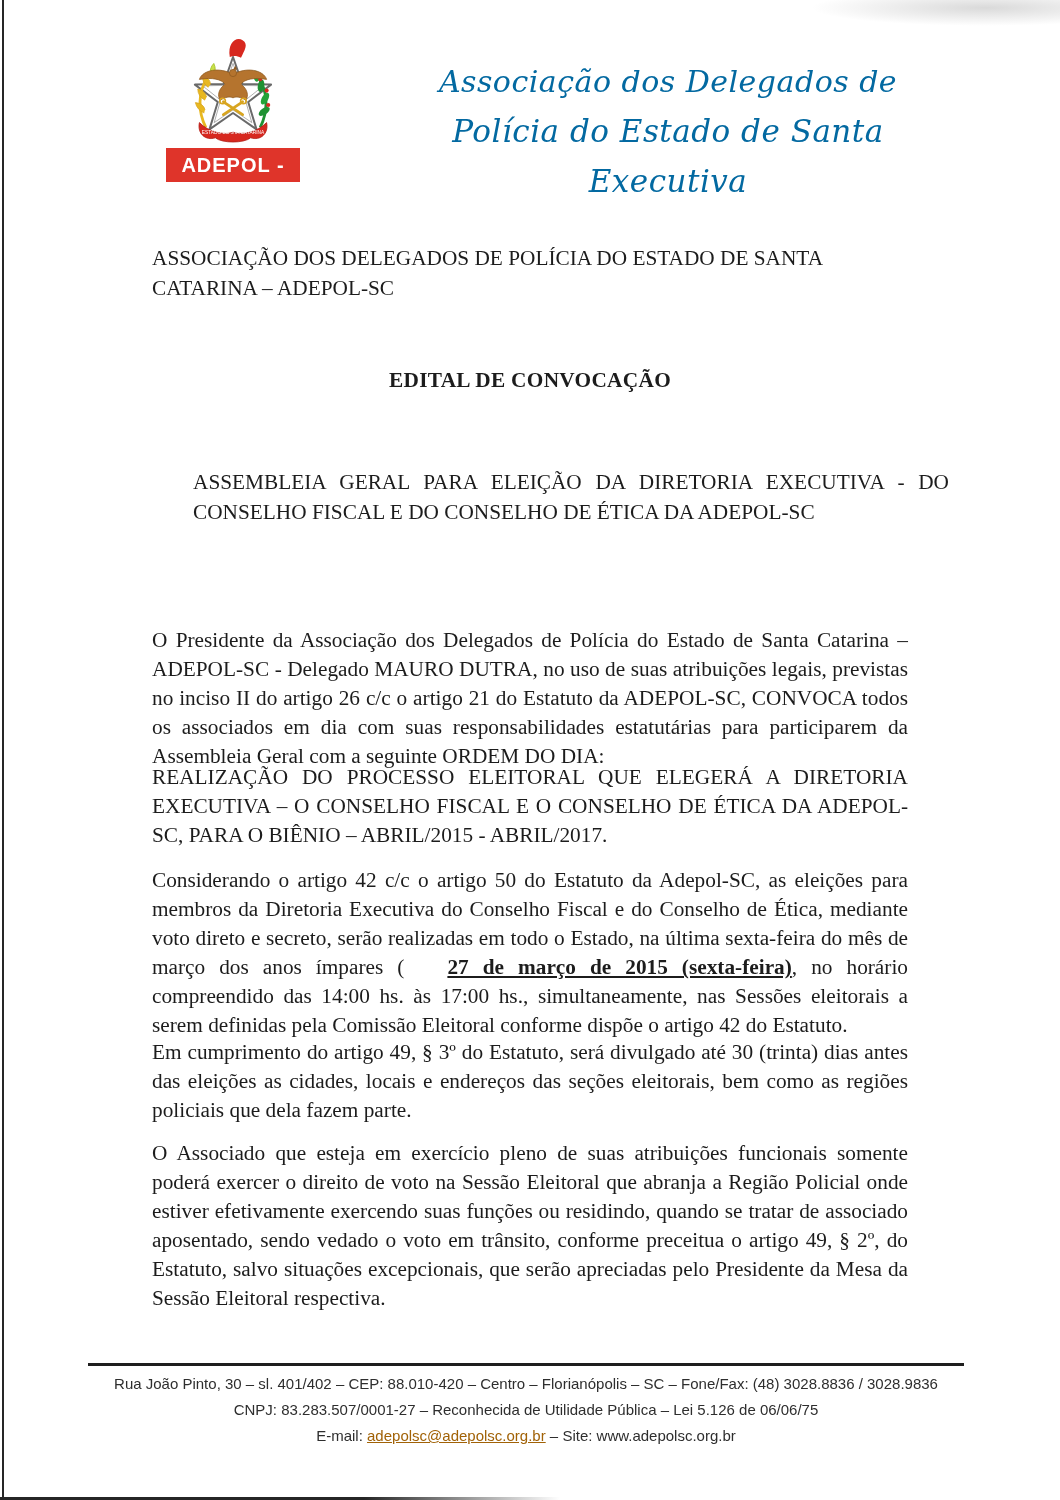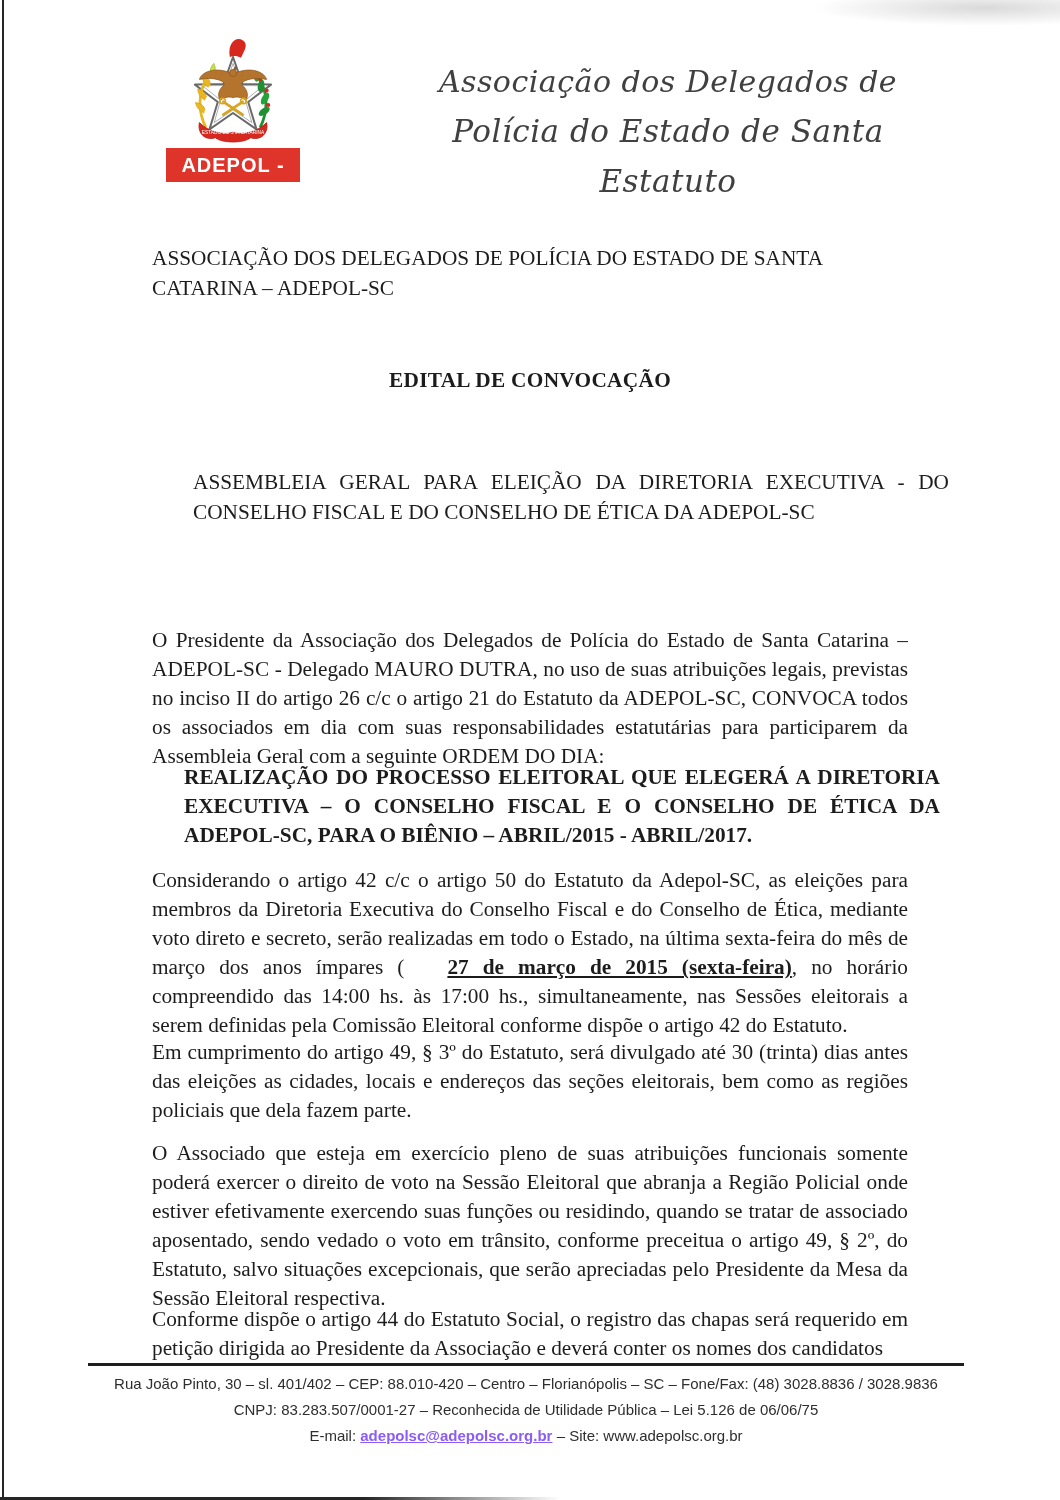--- a/index.html
+++ b/index.html
@@ -24,48 +24,48 @@
   .logo-banner{
     margin-top:3px;width:134px;height:34px;line-height:34px;
     background:#df342a;color:#ffffff;
     font-family:"Liberation Sans", sans-serif;
     font-weight:bold;font-size:20px;letter-spacing:1px;
   }
   .script-block{
     position:absolute;left:418px;top:58px;width:500px;
     text-align:center;
     font-family:"DejaVu Serif", serif;
-    font-style:italic;color:#404040;
+    font-style:italic;color:#0369a1;
   }
   .script-line1{font-size:30px;line-height:48px;letter-spacing:.5px;}
   .script-line2{font-size:31px;line-height:50px;letter-spacing:.5px;}
 
   
   .block{position:absolute;left:152px;width:756px;font-size:21.3px;line-height:29px;}
   .org-title{top:243px;line-height:30px;text-align:left;}
   .edital-title{top:366px;text-align:center;font-weight:bold;letter-spacing:.3px;}
   .subject{top:467px;text-align:justify;line-height:30px;margin-left:41px;}
   .para{text-align:justify;}
   .p1{top:605px;}
-  .p2{top:742px;font-weight:bold;margin-left:32px;}
+  .p2{top:742px;font-weight:normal;}
   .p3{top:845px;}
   .p4{top:1017px;}
   .p5{top:1118px;}
   .p6{top:1284px;}
   .hl{font-weight:bold;text-decoration:underline;margin-left:43px;}
 
   
   .footer-rule{position:absolute;left:88px;top:1363px;width:876px;height:3px;background:#1e1e1e;}
   .footer{
     position:absolute;left:88px;top:1371px;width:876px;
     text-align:center;
     font-family:"Liberation Sans", sans-serif;
     font-size:15px;line-height:26px;color:#2e2e2e;
   }
-  .footer a{color:#8b5cf6;text-decoration:underline;cursor:pointer;font-weight:bold;}
+  .footer a{color:#a16207;text-decoration:underline;cursor:pointer;}
 </style>
 </head>
 <body>
 
 <div class="page">
 
   <div class="edge-left"></div>
   <div class="edge-bottom"></div>
   <div class="smudge"></div>
 
@@ -101,40 +101,39 @@
 
       <path d="M28 112 C40 124 58 128 70 124 C82 128 100 124 112 112 C115 126 104 135 92 131
                C84 138 56 138 48 131 C36 135 25 126 28 112 Z" fill="#d7281f" stroke="#b01d15" stroke-width="1"></path>
       <text x="70" y="126" text-anchor="middle" font-size="6" fill="#ffffff" font-family="Liberation Sans, sans-serif">ESTADO DE STA CATARINA</text>
     </svg>
     <div class="logo-banner">ADEPOL - SC</div>
   </div>
 
   <div class="script-block">
     <div class="script-line1">Associação dos Delegados de</div>
-    <div class="script-line2">Polícia do Estado de Santa Estatuto</div>
+    <div class="script-line2">Polícia do Estado de Santa Executiva</div>
   </div>
 
   <div class="block edital-title">EDITAL DE CONVOCAÇÃO</div>
 
   <div class="block org-title">ASSOCIAÇÃO DOS DELEGADOS DE POLÍCIA DO ESTADO DE SANTA CATARINA – ADEPOL-SC</div>
 
   <div class="block subject">ASSEMBLEIA GERAL PARA ELEIÇÃO DA DIRETORIA EXECUTIVA - DO CONSELHO FISCAL E DO CONSELHO DE ÉTICA DA ADEPOL-SC</div>
 
   <p class="block para p1">O Presidente da Associação dos Delegados de Polícia do Estado de Santa Catarina – ADEPOL-SC - Delegado MAURO DUTRA, no uso de suas atribuições legais, previstas no inciso II do artigo 26 c/c o artigo 21 do Estatuto da ADEPOL-SC, CONVOCA todos os associados em dia com suas responsabilidades estatutárias para participarem da Assembleia Geral com a seguinte ORDEM DO DIA:</p>
 
   <p class="block para p2">REALIZAÇÃO DO PROCESSO ELEITORAL QUE ELEGERÁ A DIRETORIA EXECUTIVA – O CONSELHO FISCAL E O CONSELHO DE ÉTICA DA ADEPOL-SC, PARA O BIÊNIO – ABRIL/2015 - ABRIL/2017.</p>
 
   <p class="block para p3"><span>Considerando o artigo 42 c/c o artigo 50 do Estatuto da Adepol-SC, as eleições para membros da Diretoria Executiva do Conselho Fiscal e do Conselho de Ética, mediante voto direto e secreto, serão realizadas em todo o Estado, na última sexta-feira do mês de março dos anos ímpares (</span><span class="hl">27 de março de 2015 (sexta-feira)</span><span>, no horário compreendido das 14:00 hs. às 17:00 hs., simultaneamente, nas Sessões eleitorais a serem definidas pela Comissão Eleitoral conforme dispõe o artigo 42 do Estatuto.</span></p>
 
   <p class="block para p4">Em cumprimento do artigo 49, § 3º do Estatuto, será divulgado até 30 (trinta) dias antes das eleições as cidades, locais e endereços das seções eleitorais, bem como as regiões policiais que dela fazem parte.</p>
 
   <p class="block para p5">O Associado que esteja em exercício pleno de suas atribuições funcionais somente poderá exercer o direito de voto na Sessão Eleitoral que abranja a Região Policial onde estiver efetivamente exercendo suas funções ou residindo, quando se tratar de associado aposentado, sendo vedado o voto em trânsito, conforme preceitua o artigo 49, § 2º, do Estatuto, salvo situações excepcionais, que serão apreciadas pelo Presidente da Mesa da Sessão Eleitoral respectiva.</p>
 
-  <p class="block para p6">Conforme dispõe o artigo 44 do Estatuto Social, o registro das chapas será requerido em petição dirigida ao Presidente da Associação e deverá conter os nomes dos candidatos</p>
 
   <div class="footer-rule"></div>
   <div class="footer">
     <div>Rua João Pinto, 30 – sl. 401/402 – CEP: 88.010-420 – Centro – Florianópolis – SC – Fone/Fax: (48) 3028.8836 / 3028.9836</div>
     <div>CNPJ: 83.283.507/0001-27 – Reconhecida de Utilidade Pública – Lei 5.126 de 06/06/75</div>
     <div><span>E-mail: </span><a>adepolsc@adepolsc.org.br</a><span> – Site: www.adepolsc.org.br</span></div>
   </div>
 
 </div>
 

